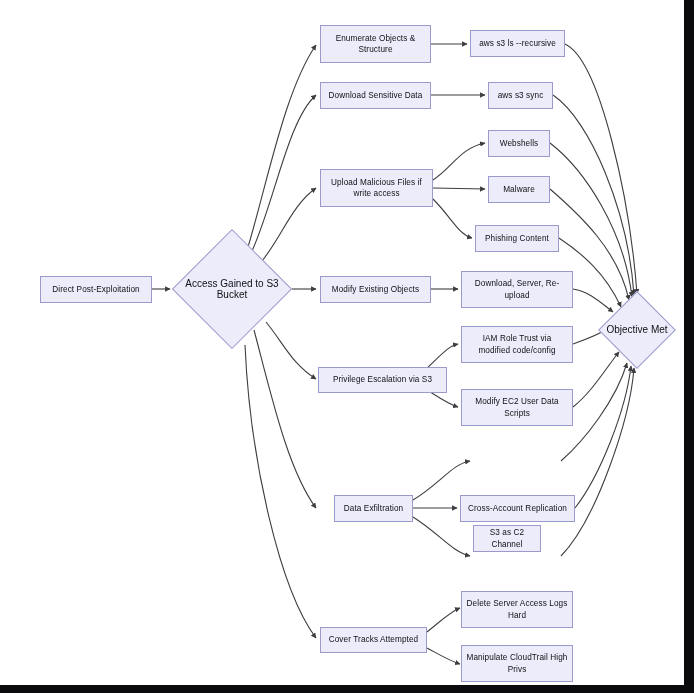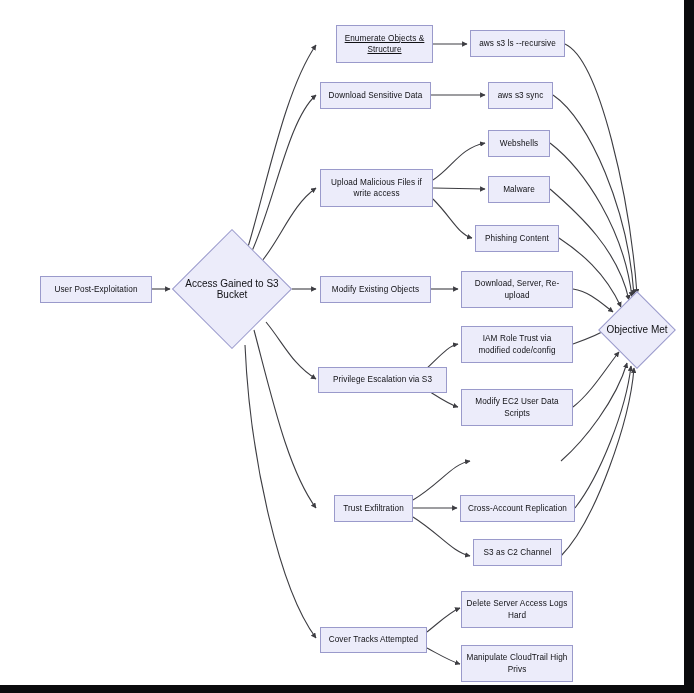--- a/index.html
+++ b/index.html
@@ -134,50 +134,50 @@
       <path d="M573,289 C590,292 600,302 613,312"></path>
       <path d="M573,344 C590,338 600,334 613,326"></path>
       <path d="M573,407 C592,392 606,368 619,352"></path>
       <path d="M561,461 C585,440 616,400 627,363"></path>
       <path d="M575,508 C600,476 626,410 631,366"></path>
       <path d="M561,556 C596,520 630,420 634,368"></path>
     </g>
   </svg>
 
   <div class="node" style="left:40px; top:276px; width:112px; height:27px;">
-    <span class="lbl">User Post-Exploitation</span>
+    <span class="lbl">Direct Post-Exploitation</span>
   </div>
 
   <div class="diamond-wrap" style="left:172px; top:229px; width:120px; height:120px;">
     <div class="diamond-shape" style="width:85px; height:85px;"></div>
     <span class="lbl">Access Gained to S3 Bucket</span>
   </div>
 
-  <div class="node" style="left:336px; top:25px; width:97px; height:38px;text-decoration:underline;">
+  <div class="node" style="left:320px; top:25px; width:111px; height:38px;">
     <span class="lbl">Enumerate Objects &amp; Structure</span>
   </div>
 
   <div class="node" style="left:320px; top:169px; width:113px; height:38px;">
     <span class="lbl">Upload Malicious Files if write access</span>
   </div>
 
   <div class="node" style="left:320px; top:82px; width:111px; height:27px;">
     <span class="lbl">Download Sensitive Data</span>
   </div>
 
   <div class="node" style="left:320px; top:276px; width:111px; height:27px;">
     <span class="lbl">Modify Existing Objects</span>
   </div>
 
   <div class="node" style="left:318px; top:367px; width:129px; height:26px;text-align:center;">
     <span class="lbl">Privilege Escalation via S3</span>
   </div>
 
   <div class="node" style="left:334px; top:495px; width:79px; height:27px;">
-    <span class="lbl">Trust Exfiltration</span>
+    <span class="lbl">Data Exfiltration</span>
   </div>
 
   <div class="node" style="left:320px; top:627px; width:107px; height:26px;">
     <span class="lbl">Cover Tracks Attempted</span>
   </div>
 
   <div class="node" style="left:470px; top:30px; width:95px; height:27px;">
     <span class="lbl">aws s3 ls --recursive</span>
   </div>
 
@@ -207,21 +207,21 @@
 
   <div class="node" style="left:461px; top:389px; width:112px; height:37px;">
     <span class="lbl">Modify EC2 User Data Scripts</span>
   </div>
 
 
   <div class="node" style="left:460px; top:495px; width:115px; height:27px;">
     <span class="lbl">Cross-Account Replication</span>
   </div>
 
-  <div class="node" style="left:473px; top:539px; width:89px; height:27px;">
+  <div class="node" style="left:473px; top:525px; width:68px; height:27px;">
     <span class="lbl">S3 as C2 Channel</span>
   </div>
 
   <div class="node" style="left:461px; top:591px; width:112px; height:37px;">
     <span class="lbl">Delete Server Access Logs Hard</span>
   </div>
 
   <div class="node" style="left:461px; top:645px; width:112px; height:37px;">
     <span class="lbl">Manipulate CloudTrail High Privs</span>
   </div>

